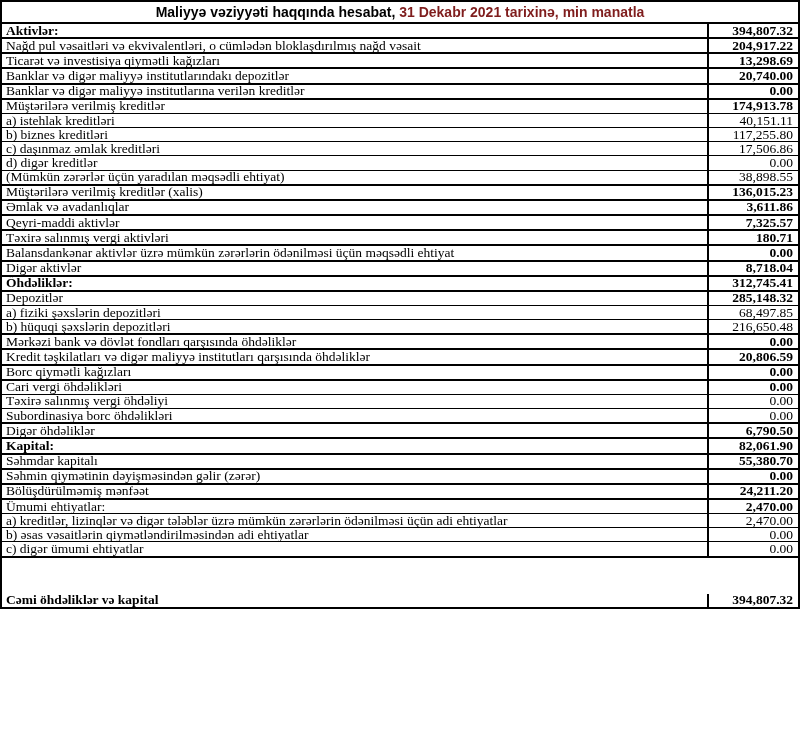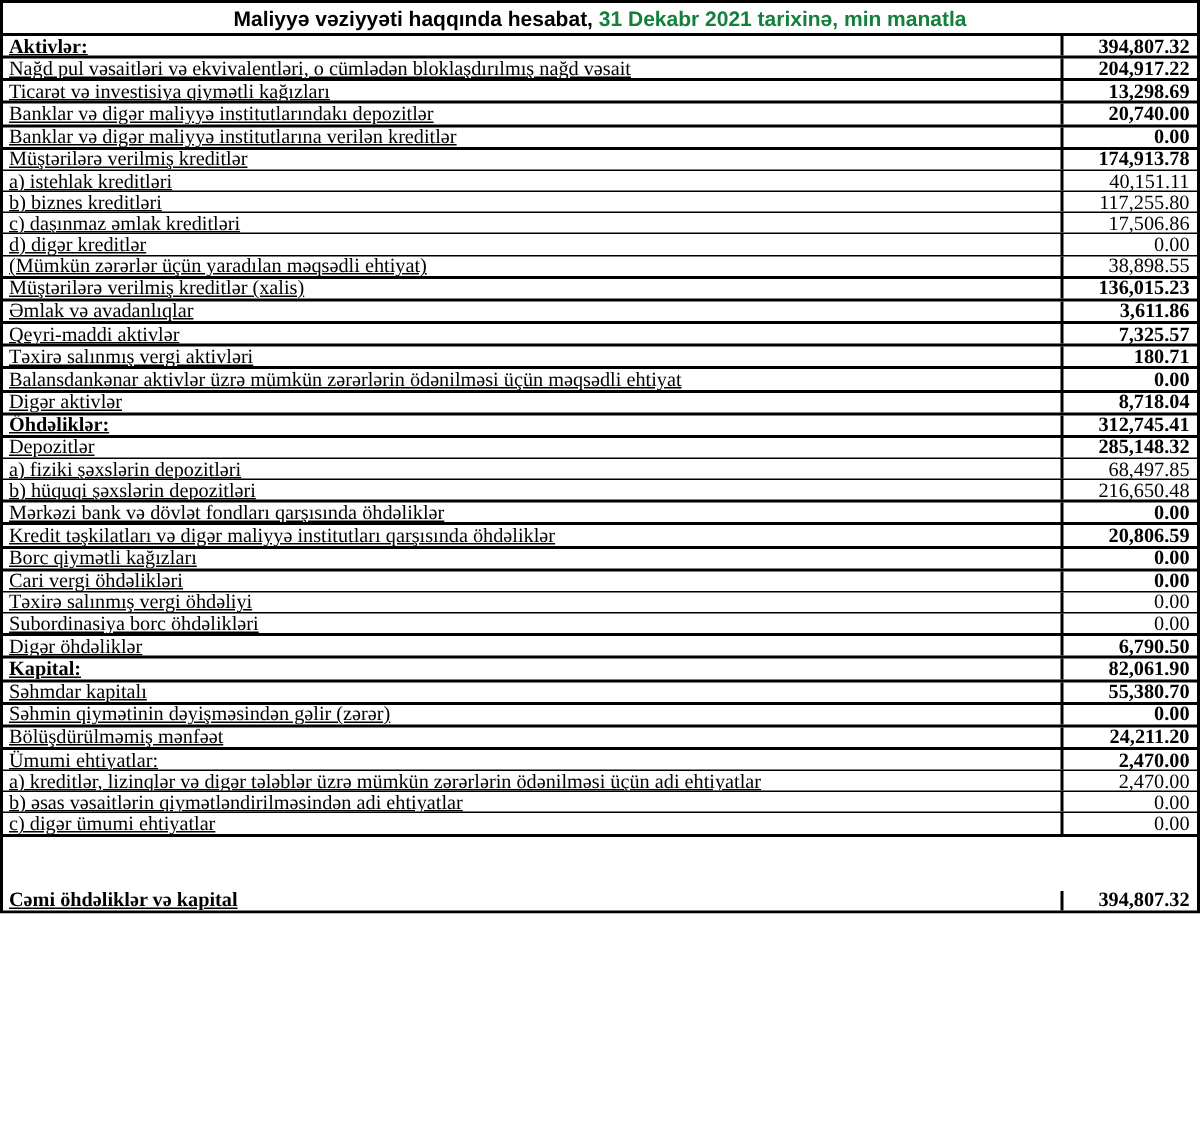--- a/index.html
+++ b/index.html
@@ -29,40 +29,40 @@
     border-bottom: 2px solid #000;
     font-size: 13.5px;
     min-height: 0;
   }
   .row.thin { border-bottom-width: 1px; gap: 36px; }
   .row:last-child { border-bottom: none; margin-top: 36px; }
   .cell-label {
     flex: 1;
     padding: 0 2px 0 4px;
     display: flex; align-items: center;
-    white-space: nowrap; overflow: hidden; text-decoration: underline;
+    white-space: nowrap; overflow: hidden;
   }
   .cell-value {
     width: 91px; flex: 0 0 91px;
     box-sizing: border-box;
     border-left: 2px solid #000;
     padding: 0 5px 0 2px;
     display: flex; align-items: center; justify-content: flex-end;
     white-space: nowrap;
   }
   .bold { font-weight: bold; }
 </style>
 </head>
 <body>
 
 <div class="sheet">
   <div class="title-row">
     <span>Maliyyə vəziyyəti haqqında hesabat,</span>
       <span class="title-sep"> </span>
-      <span class="title-red" style="color: #15803d;">31 Dekabr 2021 tarixinə, min manatla</span>
+      <span class="title-red" style="color: #7f1d1d;">31 Dekabr 2021 tarixinə, min manatla</span>
   </div>
   <div id="rows-container" style="display:flex;flex-direction:column;flex:1 1 auto;min-height:0;">
       <div class="row">
     <div class="cell-label bold">Aktivlər:</div>
     <div class="cell-value bold">394,807.32</div>
   </div>
       <div class="row">
     <div class="cell-label">Nağd pul vəsaitləri və ekvivalentləri, o cümlədən bloklaşdırılmış nağd vəsait</div>
     <div class="cell-value bold">204,917.22</div>
   </div>

